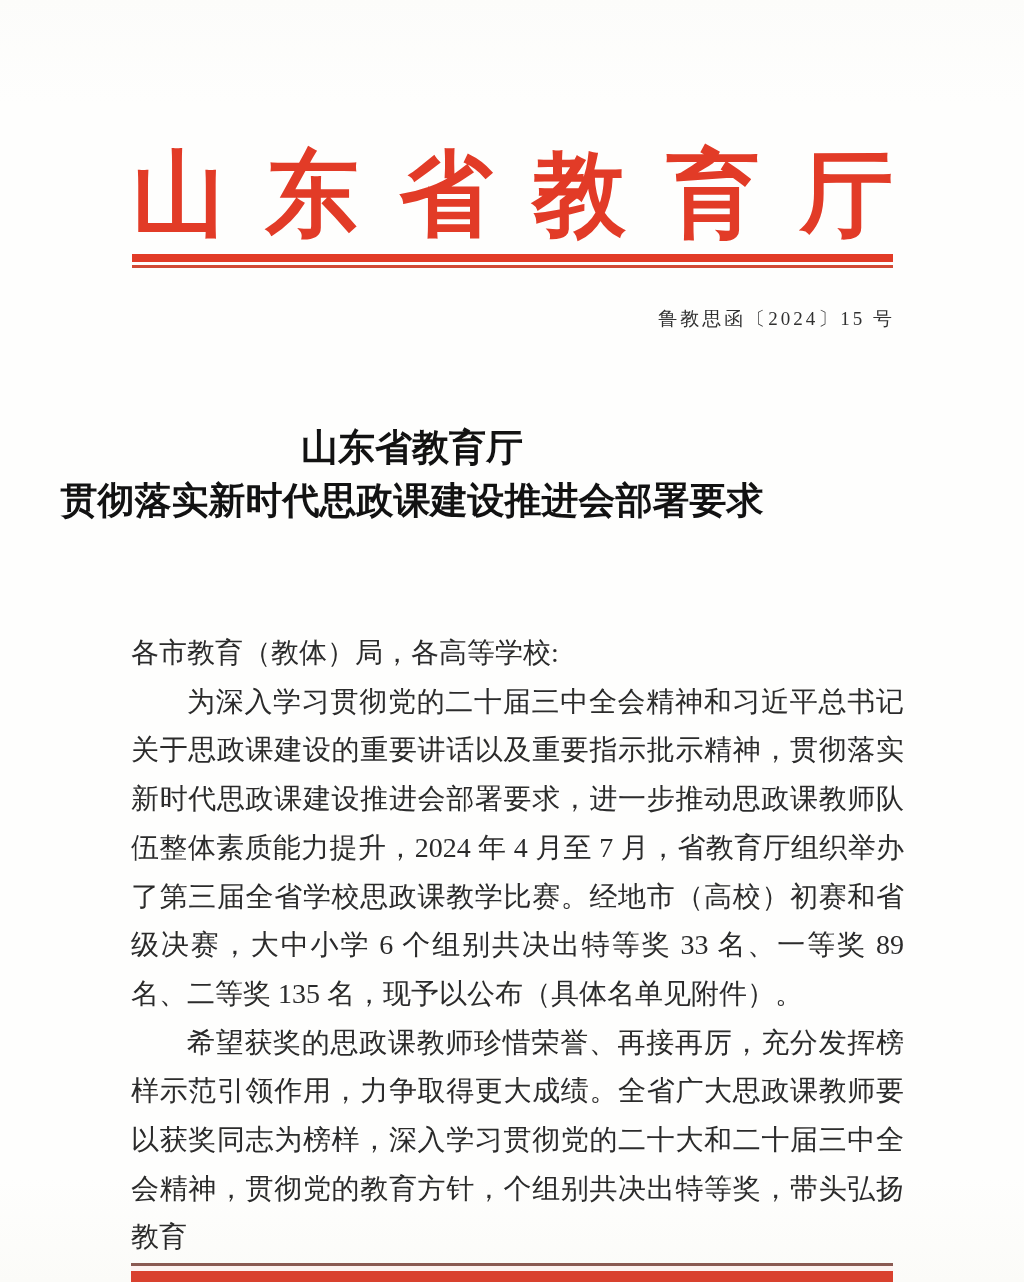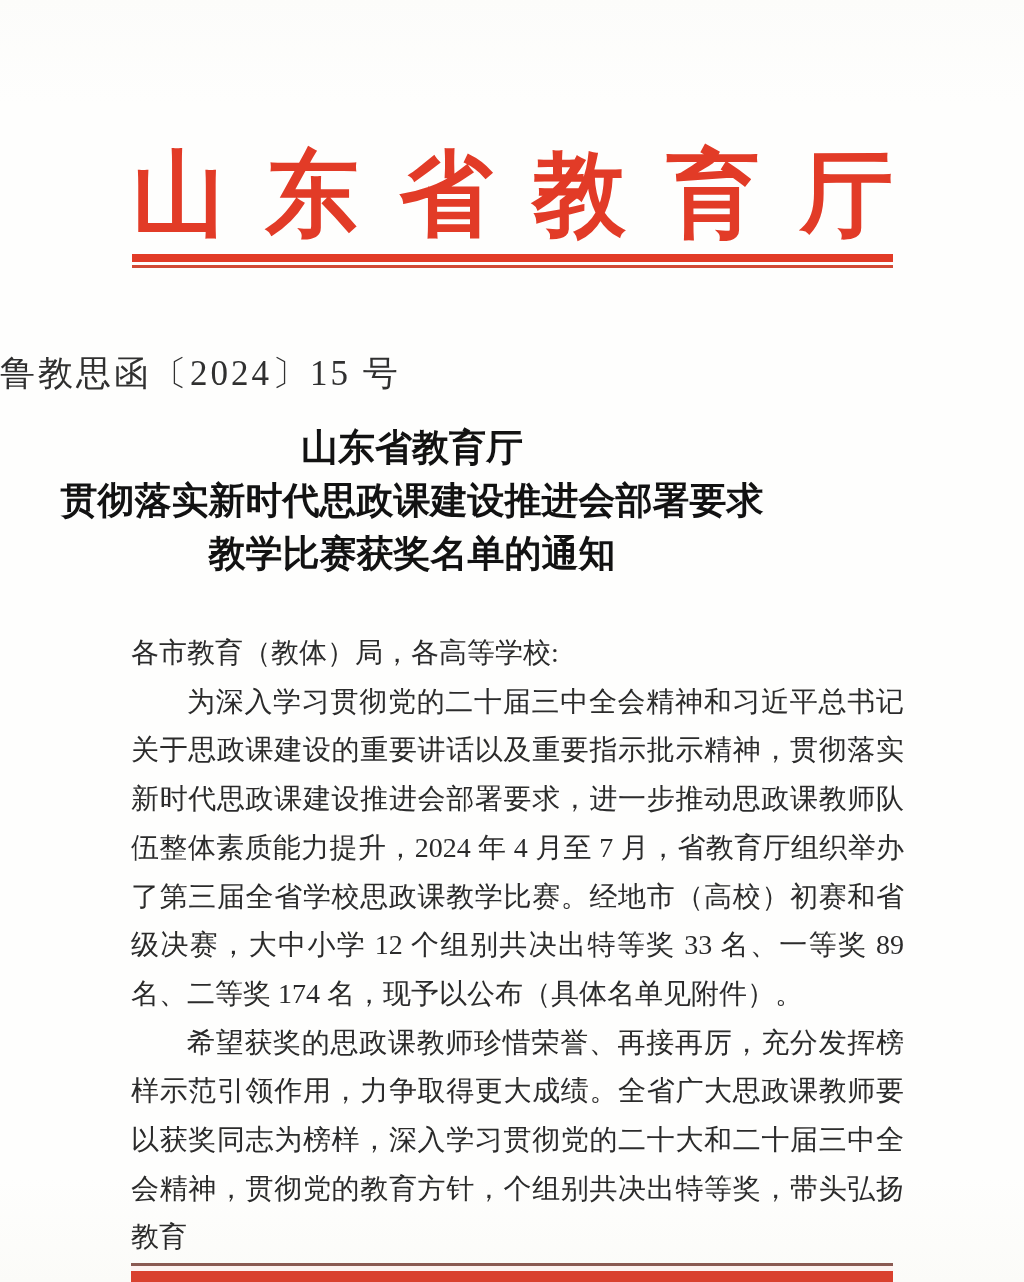--- a/index.html
+++ b/index.html
@@ -38,24 +38,24 @@
   .header-rule .thick { height: 8px; background: #e23b27; }
   .header-rule .gap   { height: 3px; }
   .header-rule .thin  { height: 3px; background: #d14a35; }
 
   
   .doc-number {
     position: absolute;
     top: 306px;
     left: 0;
     width: 895px;
-    font-size: 35px;
+    text-align: right;
+    font-size: 19px;
     letter-spacing: 3px;
     color: #303030;
-    margin-top: 44px;
   }
 
   
   .title-block {
     position: absolute;
     top: 421px;
     left: 0;
     width: 824px;
     text-align: center;
     font-weight: bold;
@@ -102,26 +102,25 @@
     <div class="thick"></div>
     <div class="gap"></div>
     <div class="thin"></div>
   </div>
 
   <div class="doc-number">鲁教思函〔2024〕15 号</div>
 
   <div class="title-block">
     <div>山东省教育厅</div>
     <div>贯彻落实新时代思政课建设推进会部署要求</div>
-    <div>教学比赛获奖名单的通知</div>
   </div>
 
   <div class="body-text">
     <div class="salutation">各市教育（教体）局，各高等学校:</div>
-    <div class="para">为深入学习贯彻党的二十届三中全会精神和习近平总书记关于思政课建设的重要讲话以及重要指示批示精神，贯彻落实新时代思政课建设推进会部署要求，进一步推动思政课教师队伍整体素质能力提升，2024 年 4 月至 7 月，省教育厅组织举办了第三届全省学校思政课教学比赛。经地市（高校）初赛和省级决赛，大中小学 12 个组别共决出特等奖 33 名、一等奖 89 名、二等奖 174 名，现予以公布（具体名单见附件）。</div>
+    <div class="para">为深入学习贯彻党的二十届三中全会精神和习近平总书记关于思政课建设的重要讲话以及重要指示批示精神，贯彻落实新时代思政课建设推进会部署要求，进一步推动思政课教师队伍整体素质能力提升，2024 年 4 月至 7 月，省教育厅组织举办了第三届全省学校思政课教学比赛。经地市（高校）初赛和省级决赛，大中小学 6 个组别共决出特等奖 33 名、一等奖 89 名、二等奖 135 名，现予以公布（具体名单见附件）。</div>
     <div class="para">希望获奖的思政课教师珍惜荣誉、再接再厉，充分发挥榜样示范引领作用，力争取得更大成绩。全省广大思政课教师要以获奖同志为榜样，深入学习贯彻党的二十大和二十届三中全会精神，贯彻党的教育方针，个组别共决出特等奖，带头弘扬教育</div>
   </div>
 
   <div class="bottom-rule">
     <div class="thin"></div>
     <div class="gap"></div>
     <div class="thick"></div>
   </div>
 
 </div>

